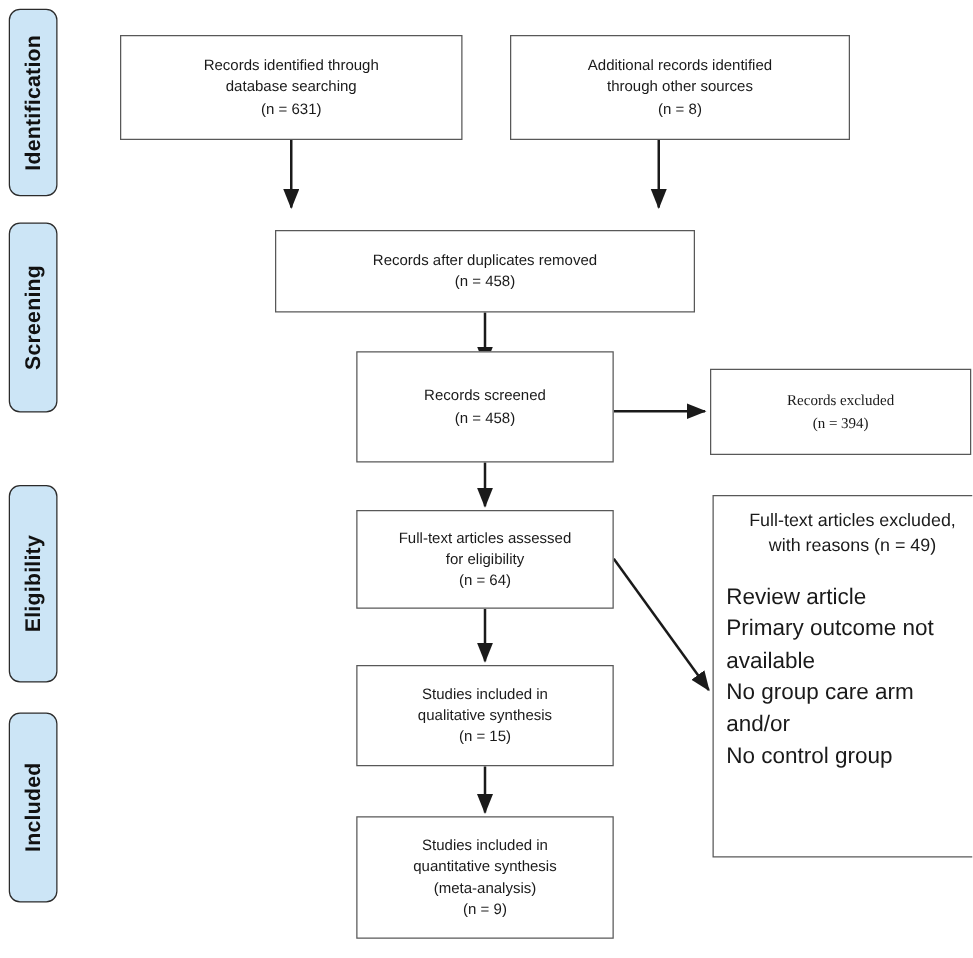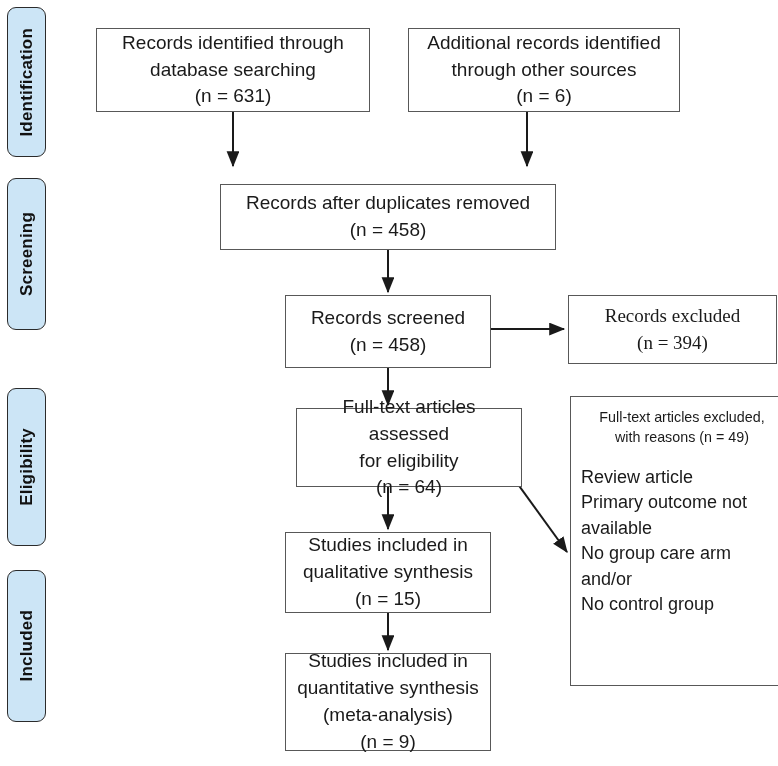--- a/index.html
+++ b/index.html
@@ -43,21 +43,21 @@
     position: absolute;
     background: #ffffff;
     border: 1.5px solid #585858;
     box-sizing: border-box;
     display: flex;
     align-items: center;
     justify-content: center;
     text-align: center;
   }
   .flow-box .box-text {
-    font-size: 19px;
+    font-size: 12px;
     line-height: 1.42;
     color: #1a1a1a;
     white-space: pre-line;
     padding: 0 6px;
   }
   .flow-box.reasons-box {
     align-items: flex-start;
     justify-content: flex-start;
     text-align: left;
   }
@@ -141,39 +141,39 @@
 
   <div class="flow-box" style="left:96px; top:28px; width:274px; height:84px;">
     <span class="box-text">Records identified through
 database searching
 (n = 631)</span>
   </div>
 
   <div class="flow-box" style="left:408px; top:28px; width:272px; height:84px;">
     <span class="box-text">Additional records identified
 through other sources
-(n = 6)</span>
+(n = 8)</span>
   </div>
 
   <div class="flow-box" style="left:220px; top:184px; width:336px; height:66px;">
     <span class="box-text">Records after duplicates removed
 (n =  458)</span>
   </div>
 
-  <div class="flow-box" style="left:285px; top:295px; width:206px; height:73px;">
+  <div class="flow-box" style="left:285px; top:281px; width:206px; height:89px;">
     <span class="box-text">Records screened
 (n = 458)</span>
   </div>
 
   <div class="flow-box" style="left:568px; top:295px; width:209px; height:69px;font-family:Liberation Serif, serif;">
     <span class="box-text">Records excluded
 (n = 394)</span>
   </div>
 
-  <div class="flow-box" style="left:296px; top:408px; width:226px; height:79px;">
+  <div class="flow-box" style="left:285px; top:408px; width:206px; height:79px;">
     <span class="box-text">Full-text articles assessed
 for eligibility
 (n = 64)</span>
   </div>
 
   <div class="flow-box reasons-box" style="left:570px; top:396px; width:222px; height:290px;">
     <div class="reasons-inner">
       <span class="reasons-head">Full-text articles excluded,
 with reasons (n = 49)</span>
       <span class="reasons-list">Review article

